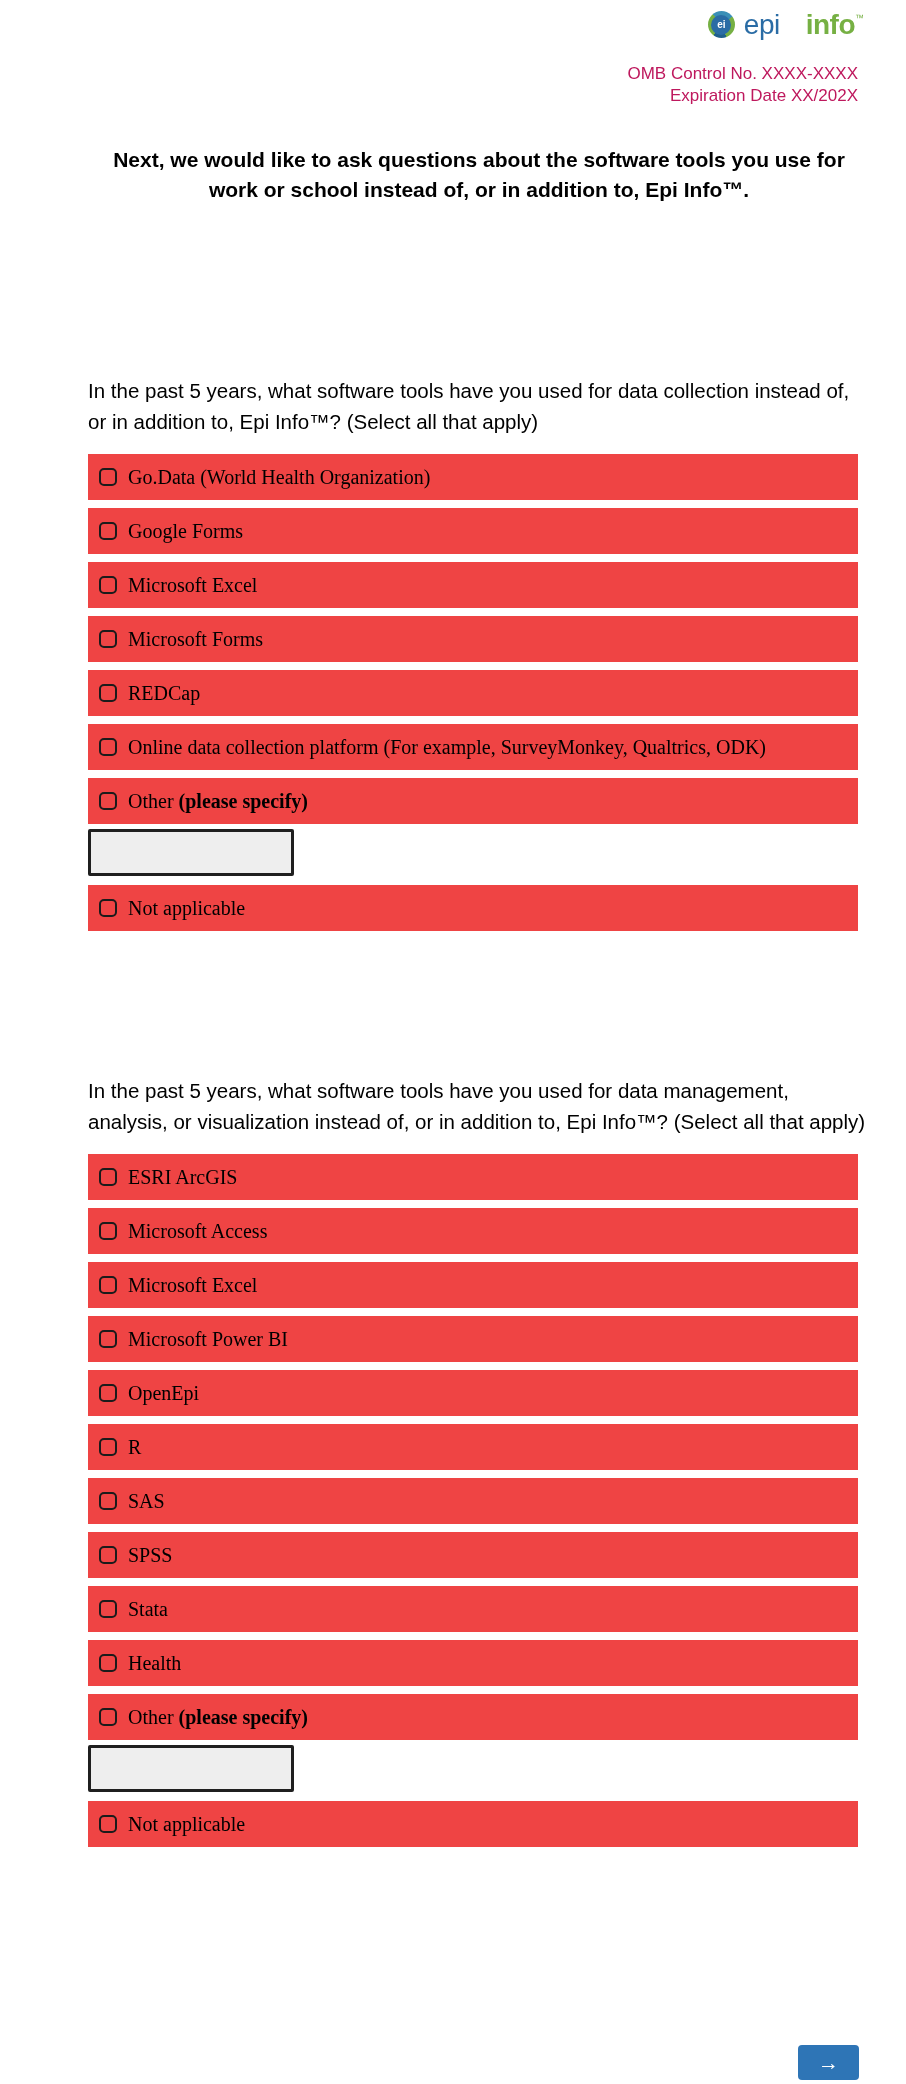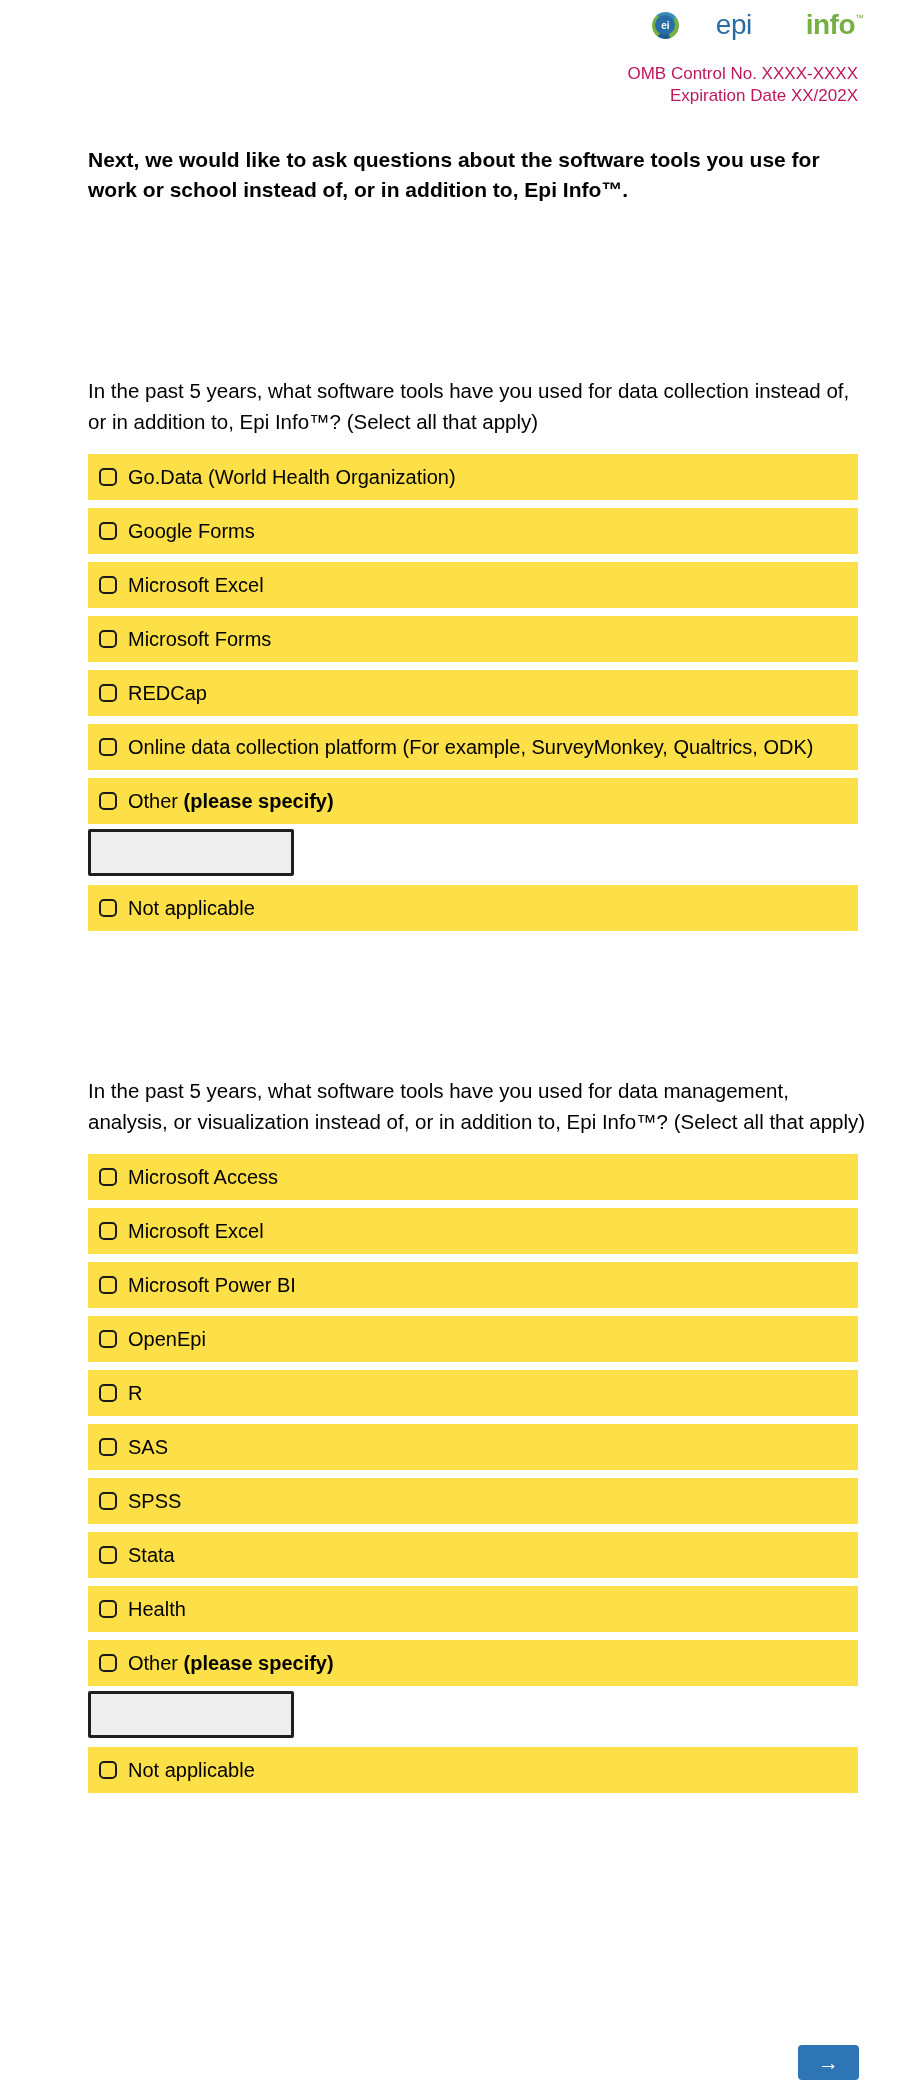--- a/index.html
+++ b/index.html
@@ -5,21 +5,21 @@
 <style>
   * { margin:0; padding:0; box-sizing:border-box; }
   html,body { background:#ffffff; }
   body {
     width:906px; height:2084px; position:relative;
     font-family:"Liberation Sans", sans-serif; color:#000;
   }
 
   
   .logo { position:absolute; top:11px; right:42px; display:flex; align-items:flex-start; }
-  .logo-row { display:flex; align-items:center;gap:28px; }
+  .logo-row { display:flex; align-items:flex-start; }
   .badge {
     width:27px; height:27px; border-radius:50%;
     background:conic-gradient(from -40deg, #3a8fb7 0 95deg, #76b043 95deg 200deg, #1f5f8b 200deg 255deg, #76b043 255deg 360deg);
     display:flex; align-items:center; justify-content:center; flex:none;
   }
   .badge-inner {
     width:20px; height:20px; border-radius:50%; background:#2a6ca5; color:#fff;
     font-size:10px; font-weight:bold; display:flex; align-items:center; justify-content:center;
   }
   .logo-epi { color:#2a6ca5; font-size:28px; line-height:28px; margin-left:9px; letter-spacing:-0.5px; }
@@ -28,32 +28,32 @@
 
   
   .omb {
     position:absolute; top:63px; right:48px; text-align:right;
     font-size:17px; line-height:22px; color:#be185d;
   }
 
   
   .intro {
     position:absolute; left:88px; top:145px; width:782px;
-    font-size:21px; line-height:30px; font-weight:bold;
+    font-size:21px; line-height:30px; font-weight:bold;text-align:center;
   }
 
   
   .question { position:absolute; left:88px; width:782px; }
   .q1 { top:366px; }
   .q2 { top:1066px; }
   .question-text { font-size:20.5px; line-height:31px; margin-bottom:17px; font-weight:normal;margin-top:9px; }
 
   .option-row {
-    width:770px; height:46px; margin-bottom:8px; background:#fde047;
-    display:flex; align-items:center; padding-left:11px; cursor:pointer;
+    width:770px; height:46px; margin-bottom:8px; background:#ef4444;
+    display:flex; align-items:center; padding-left:11px; cursor:pointer;font-family:Liberation Serif, serif;
   }
   .checkbox {
     width:18px; height:18px; border:2.5px solid #1b1b1b; border-radius:5px;
     margin-right:11px; flex:none; background:transparent;
   }
   .option-label { font-size:20px; line-height:20px; white-space:nowrap; }
   .option-label b { font-weight:bold; }
 
   .other-input {
     display:block; width:206px; height:47px;
@@ -130,20 +130,24 @@
         <span class="option-label">Not applicable</span>
       </div>
     </div>
 </div>
 
 <div class="question q2">
   <div class="question-text">In the past 5 years, what software tools have you used for data management, analysis, or visualization instead of, or in addition to, Epi Info™? (Select all that apply)</div>
   <div>
       <div class="option-row">
         <span class="checkbox"></span>
+        <span class="option-label">ESRI ArcGIS</span>
+      </div>
+      <div class="option-row">
+        <span class="checkbox"></span>
         <span class="option-label">Microsoft Access</span>
       </div>
       <div class="option-row">
         <span class="checkbox"></span>
         <span class="option-label">Microsoft Excel</span>
       </div>
       <div class="option-row">
         <span class="checkbox"></span>
         <span class="option-label">Microsoft Power BI</span>
       </div>

